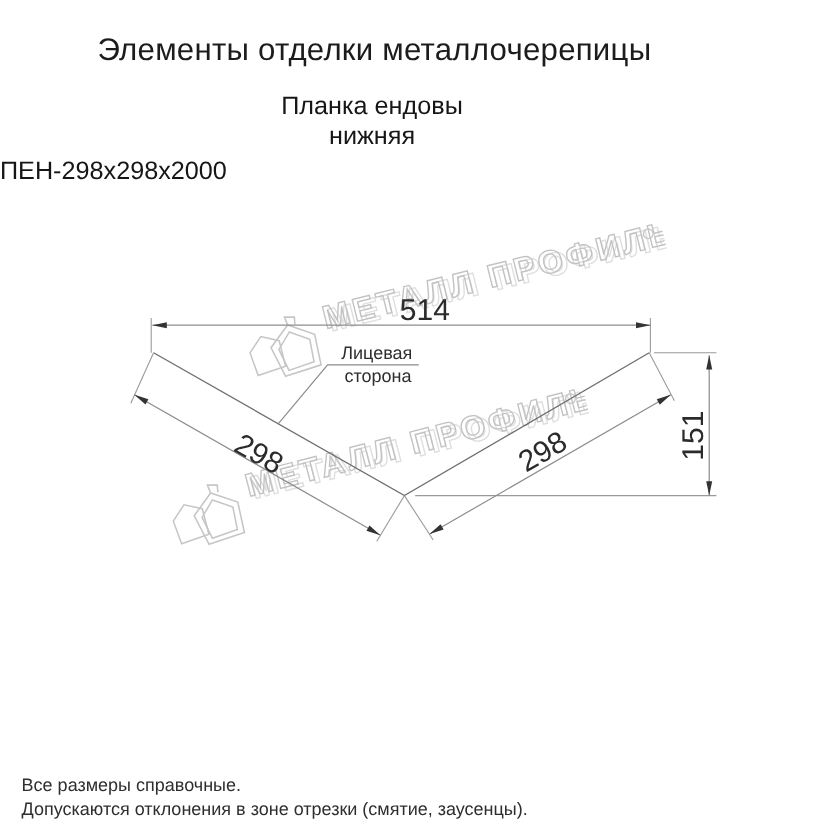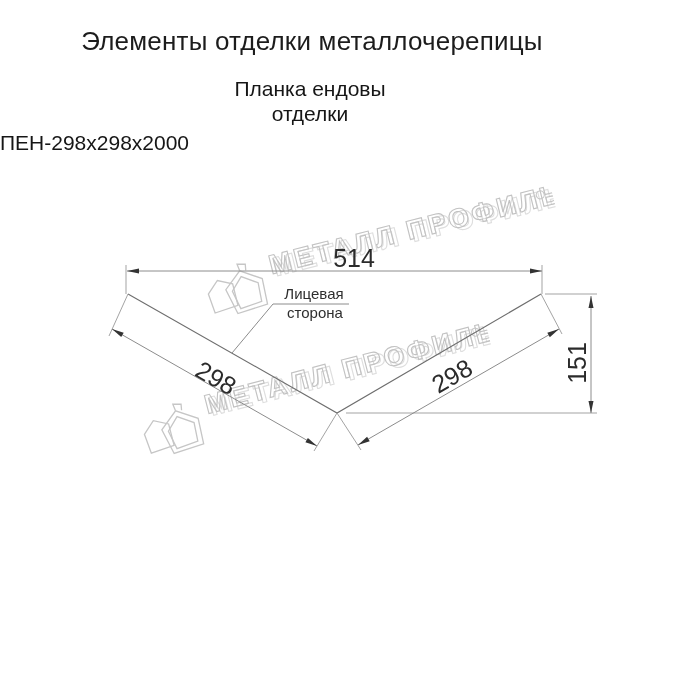--- a/index.html
+++ b/index.html
@@ -57,21 +57,21 @@
       <path d="M38,29 L37,22 L45,24 L44,30"></path>
     </g>
     <text class="wm-text" x="70" y="41" letter-spacing="3" stroke="#dedede" stroke-width="1.1" transform="translate(2,2)">МЕТАЛЛ ПРОФИЛЬ</text>
     <text class="wm-text" x="68" y="40" letter-spacing="3" stroke="#c2c2c2" stroke-width="1.1">МЕТАЛЛ ПРОФИЛЬ</text>
     <circle cx="348" cy="28" r="4" stroke="#c6c6c6" fill="none" stroke-width="1.1"></circle>
   </svg>
 
   <div id="title" class="abs">Элементы отделки металлочерепицы</div>
   <div id="subtitle" class="abs">
     <div>Планка ендовы</div>
-    <div>отделки</div>
+    <div>нижняя</div>
   </div>
   <div id="product-code" class="abs">ПЕН-298х298х2000</div>
 
   <svg id="drawing-svg" class="abs" width="700" height="700" viewBox="0 0 700 700">
 
     <g stroke="#6e6e6e" stroke-width="1.1" fill="none">
       <path d="M128,294 L337,413 L541,294"></path>
     </g>
 
     <g stroke="#999999" stroke-width="0.9" fill="none">
@@ -109,14 +109,18 @@
 
     <text class="dim-text" x="354" y="267" text-anchor="middle">514</text>
     <text class="dim-text" transform="translate(216,378) rotate(29.6)" text-anchor="middle" dy="0.35em">298</text>
     <text class="dim-text" transform="translate(452,376) rotate(-30)" text-anchor="middle" dy="0.35em">298</text>
     <text class="dim-text" transform="translate(577,363) rotate(-90)" text-anchor="middle" dy="0.35em">151</text>
 
     <text class="face-text" x="314" y="299" text-anchor="middle">Лицевая</text>
     <text class="face-text" x="315" y="318" text-anchor="middle">сторона</text>
   </svg>
 
+  <div id="notes" class="abs">
+    <div>Все размеры справочные.</div>
+    <div>Допускаются отклонения в зоне отрезки (смятие, заусенцы).</div>
+  </div>
 
 </div>
 
 </body></html>

